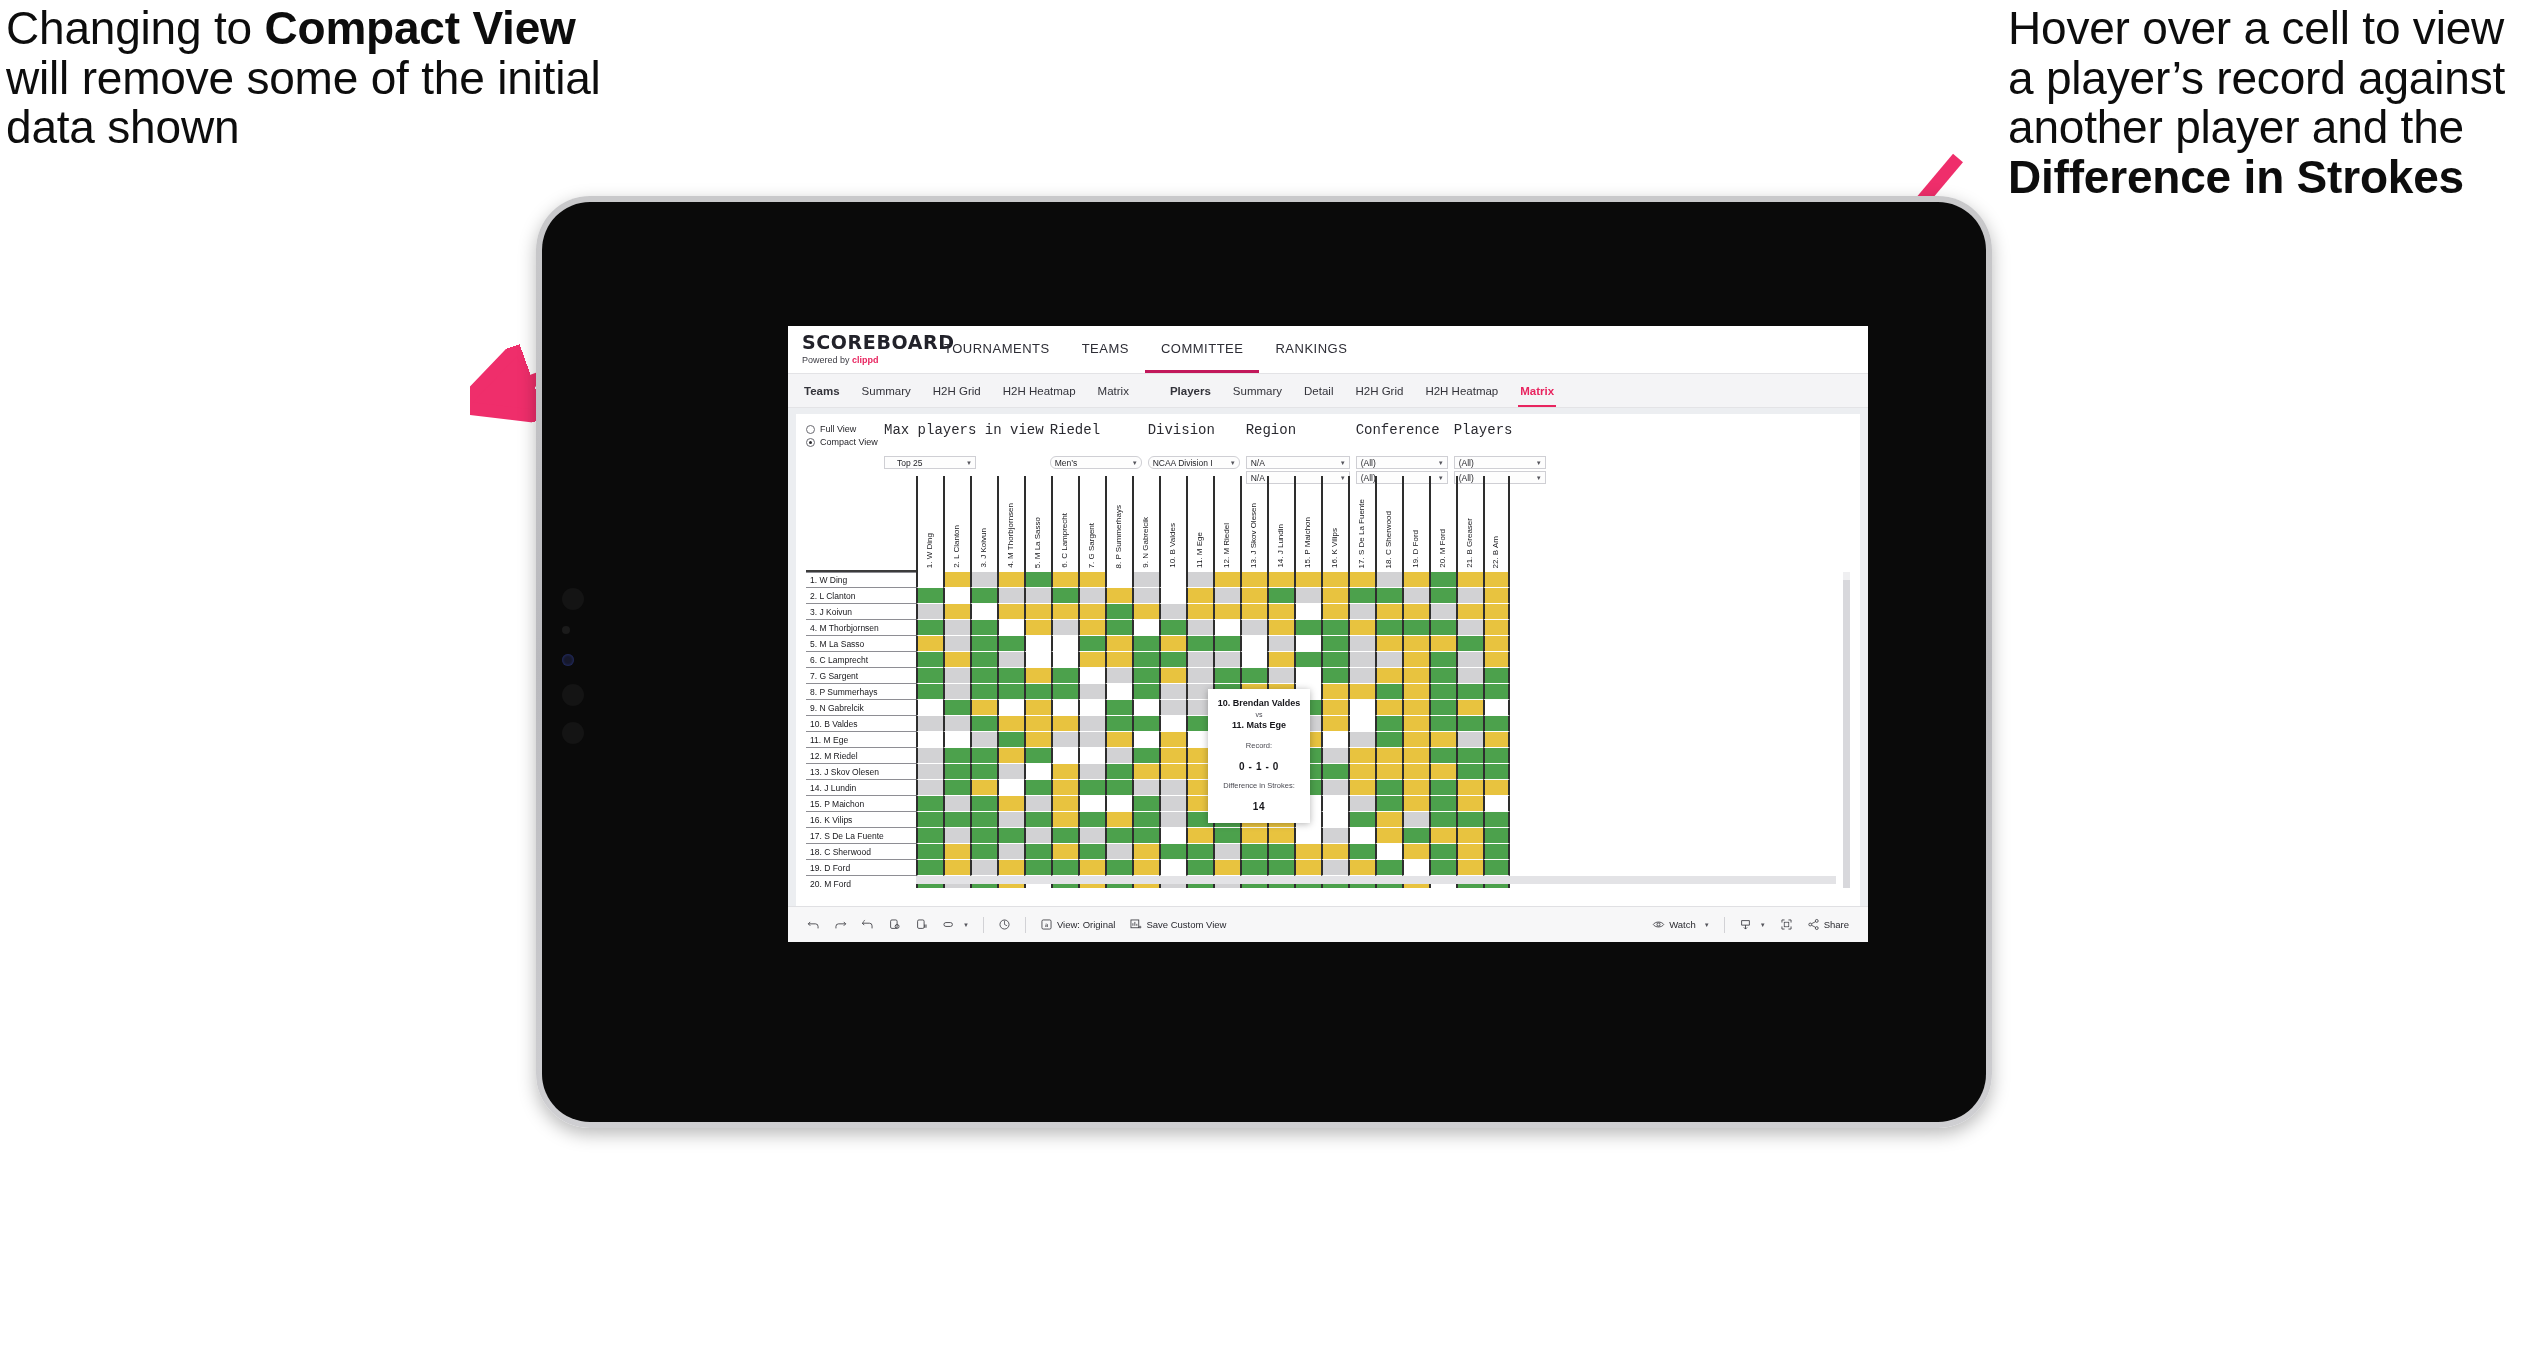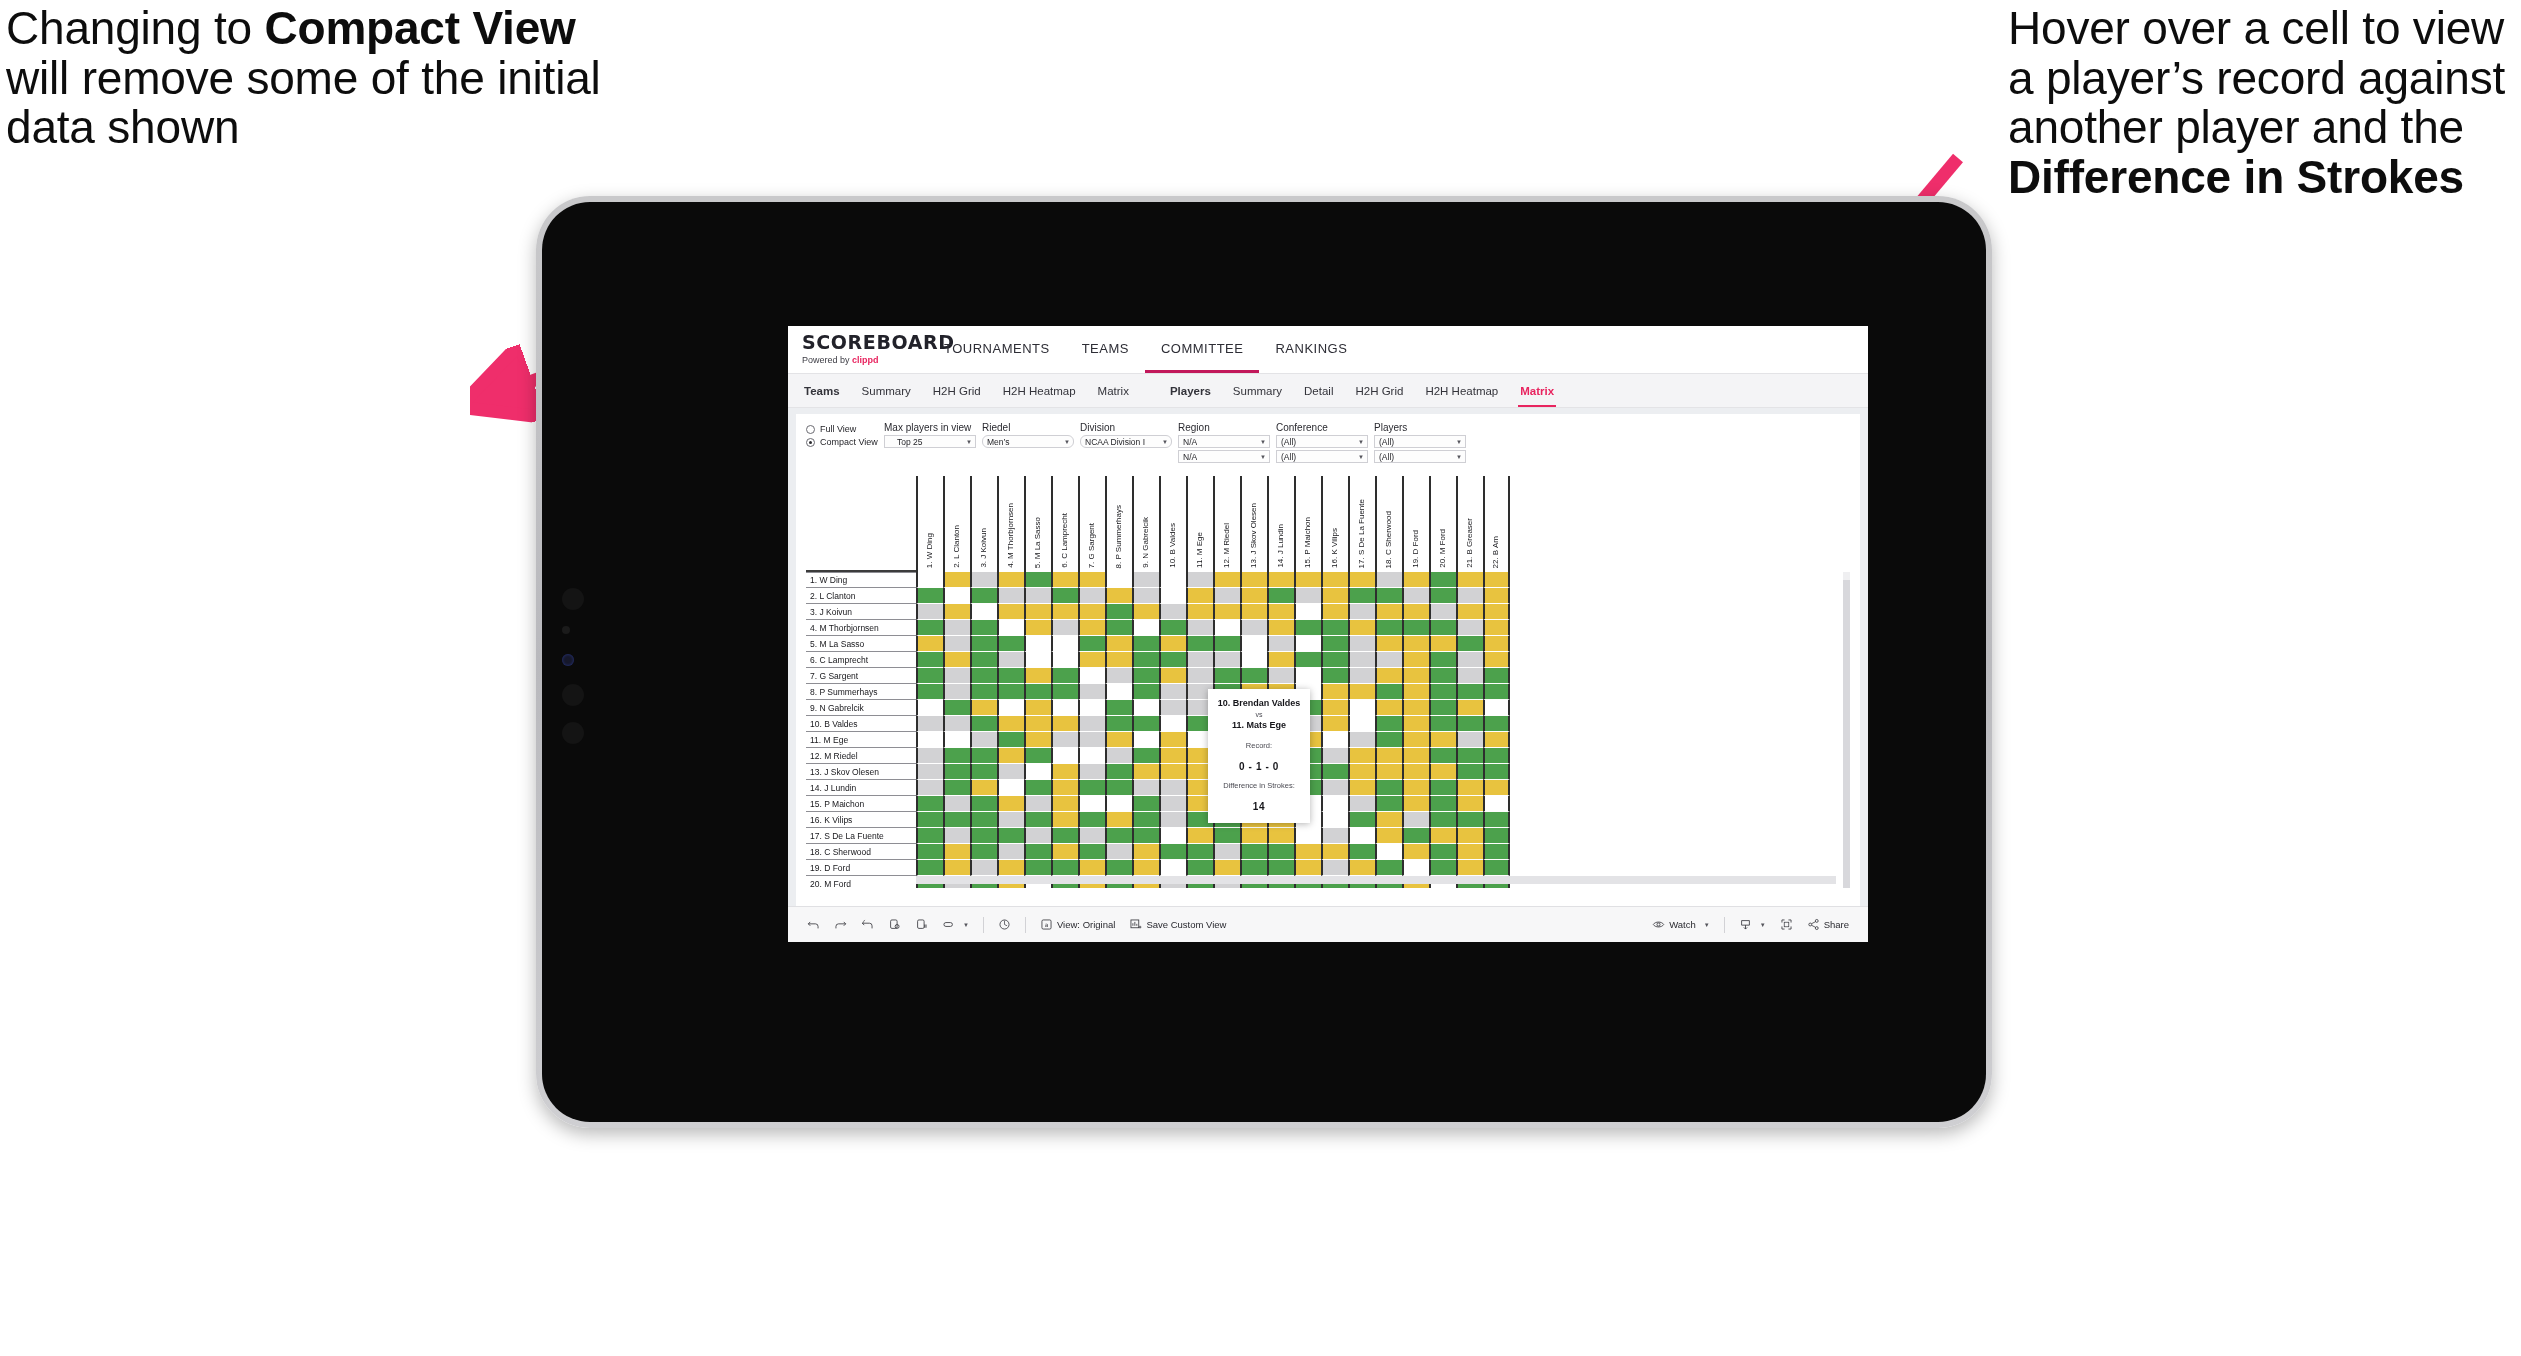--- a/index.html
+++ b/index.html
@@ -131,34 +131,34 @@
     border:1px solid #6b6b72; background:#fff;
     margin-right:5px; position:relative; flex:none;
   }
   .radio.on::after {
     content:""; position:absolute; left:2px; top:2px;
     width:3px; height:3px; border-radius:50%; background:#2a2a2e;
   }
   .radio-label { font-size:9px; color:#1f1f24; white-space:nowrap; }
 
   .fcol { margin-right:6px; }
-  .fcol-label { font-size:10px; color:#2a2a30; margin-bottom:2px; }
+  .fcol-label { font-size:14px; color:#2a2a30; margin-bottom:18px;font-family:Liberation Mono, monospace; }
   .ddl {
     height:13px; background:#fdfdfd;
     border:1px solid #cfcfd4;
     display:flex; align-items:center; justify-content:space-between;
     padding:0 3px 0 4px; margin-bottom:2px;
     cursor:pointer;
   }
   .ddl-text { font-size:8.5px; color:#1f1f24; white-space:nowrap; overflow:hidden; }
   .caret { font-size:6px; color:#55555c; margin-left:4px; }
   .w-max { width:92px;padding-left:12px; }
   .w-gen { width:92px;border-radius:6px; }
   .w-div { width:92px;border-radius:6px; }
-  .w-reg { width:92px; }
+  .w-reg { width:104px; }
   .w-con { width:92px; }
   .w-ply { width:92px; }
 
   
   #matrix-wrap {
     position:absolute; left:10px; right:10px; top:62px; bottom:18px;
     overflow:hidden;
   }
   #matrix {
     position:relative;

